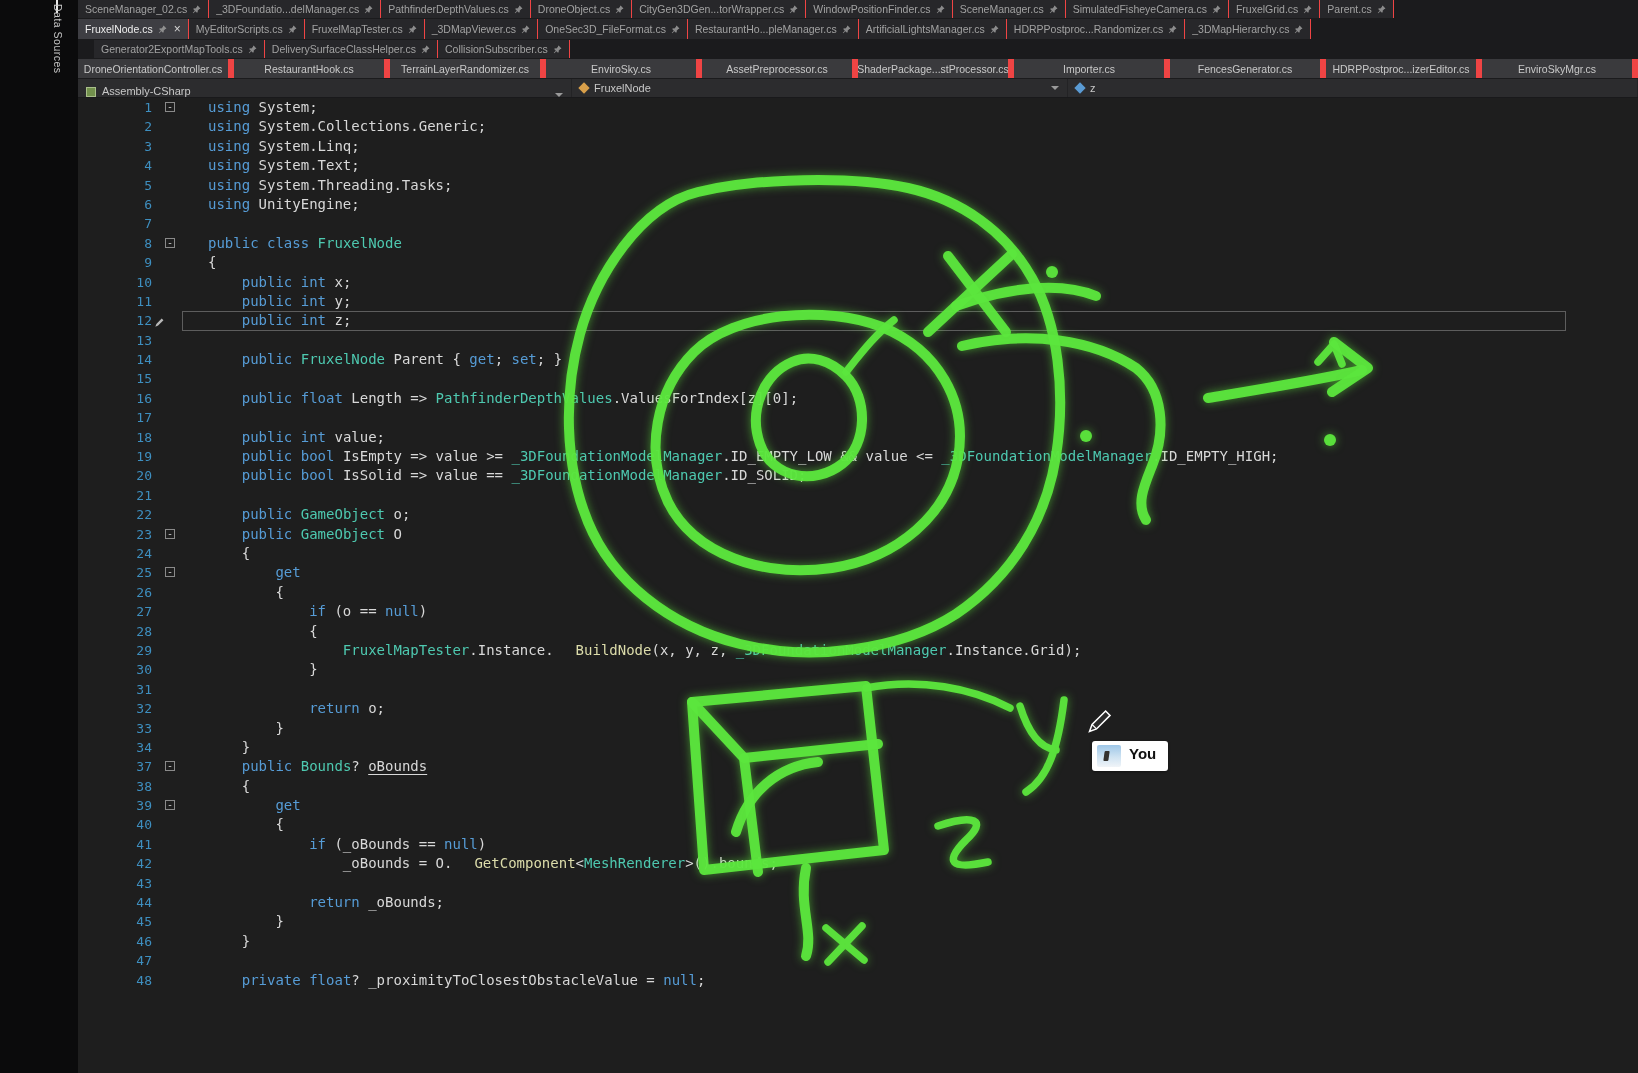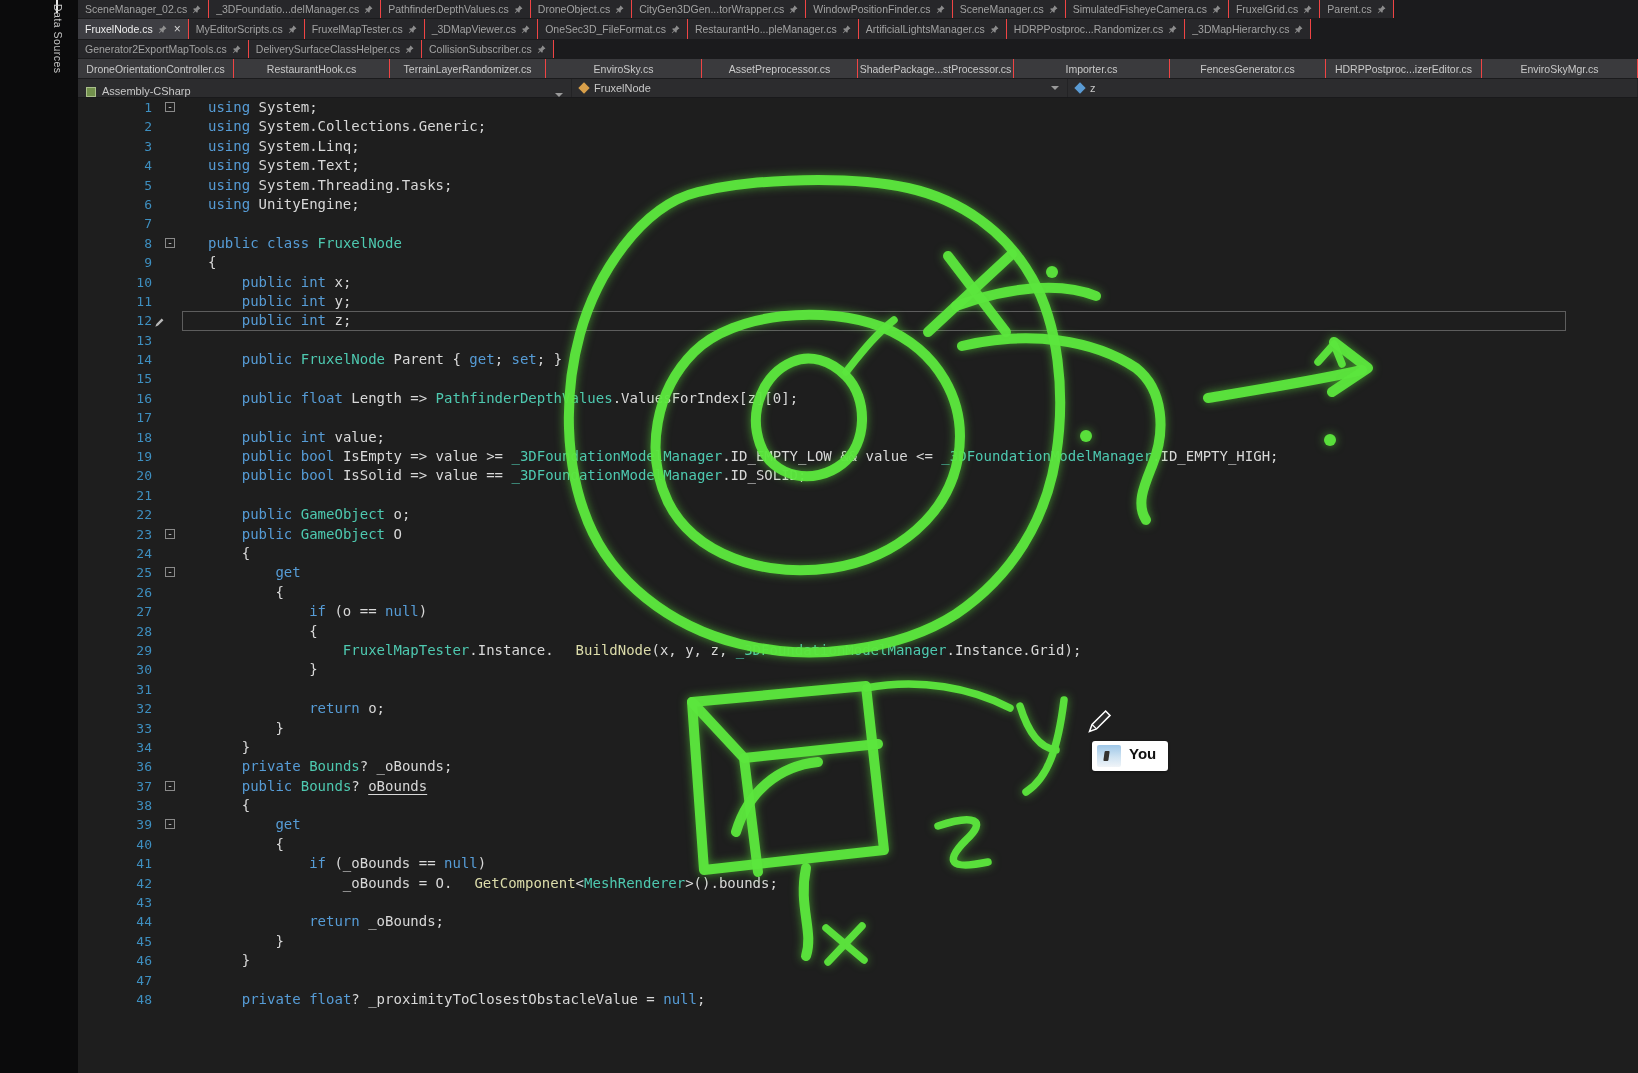--- a/index.html
+++ b/index.html
@@ -10,28 +10,28 @@
   .left-rail { position:absolute; left:0; top:0; width:78px; height:1073px; background:#0b0b0c; z-index:5; }
   .corner-tick { position:absolute; left:56px; top:0; width:2px; height:13px; background:#e8e8e8; }
   .rail-label { position:absolute; left:52px; top:4px; writing-mode:vertical-rl; color:#c5c5c5; font-size:10.5px; letter-spacing:.5px; }
 
   
   .main { position:absolute; left:78px; top:0; right:0; bottom:0; background:#1b1b1d; }
 
   .tab-row { position:absolute; left:0; right:0; display:flex; align-items:stretch; background:#1b1b1d; }
   .row1 { top:0;  height:18px; }
   .row2 { top:19px; height:20px; }
-  .row3 { top:40px; height:18px; }
+  .row3 { top:40px; height:18px;padding-left:16px; }
   .tab { display:flex; align-items:center; gap:5px; padding:0 7px; background:#27272a; border-right:1px solid #ef4444; color:#a2a2a2; font-size:10.5px; white-space:nowrap; cursor:default; }
   .tab.active { background:#3e3e43; color:#ededed; }
   .tab .pin-icon { display:flex; opacity:.85; }
   .tab-close { color:#d6d6d6; font-size:12px; line-height:10px; margin-left:2px; }
 
   .row4 { position:absolute; top:59px; height:19px; left:0; right:0; display:flex; background:#3a3a3d; }
-  .sec-tab { flex:1 1 0; display:flex; align-items:center; justify-content:center; font-size:10.5px; color:#c9c9c9; border-right:1px solid #ef4444; white-space:nowrap; overflow:hidden; }
+  .sec-tab { flex:1 1 0; display:flex; align-items:center; justify-content:center; font-size:10.5px; color:#c9c9c9; border-right:6px solid #ef4444; white-space:nowrap; overflow:hidden; }
 
   .navbar { position:absolute; top:79px; height:19px; left:0; right:0; background:#2c2c2e; display:flex; border-bottom:1px solid #19191b; }
   .nav-seg { display:flex; align-items:center; gap:6px; padding:0 8px; font-size:11px; color:#c8c8c8; border-right:1px solid #232325; }
   .seg1 { width:494px;align-items:flex-end; } .seg2 { width:496px; } .seg3 { flex:1; }
   .chevron { width:0; height:0; border-left:4px solid transparent; border-right:4px solid transparent; border-top:4px solid #9a9a9a; margin-left:auto; }
   .proj-icon { width:10px; height:10px; background:#72904c; border:1px solid #a9bf8a; }
   .diamond { width:8px; height:8px; transform:rotate(45deg); }
   .class-icon { background:#d89f4a; }
   .field-icon { background:#5a9bd4; }
 
@@ -460,25 +460,20 @@
         </div>
         <div class="code-line">
           <span class="ln">33</span>
           <span class="fold-col"></span>
           <span class="code-text"><span class="tk-pl">        }</span></span>
         </div>
         <div class="code-line">
           <span class="ln">34</span>
           <span class="fold-col"></span>
           <span class="code-text"><span class="tk-pl">    }</span></span>
-        </div>
-        <div class="code-line">
-          <span class="ln">36</span>
-          <span class="fold-col"></span>
-          <span class="code-text"><span class="tk-pl">    </span><span class="tk-kw">private</span><span class="tk-pl"> </span><span class="tk-ty">Bounds</span><span class="tk-pl">? _oBounds;</span></span>
         </div>
         <div class="code-line">
           <span class="ln">37</span>
           <span class="fold-col">
             <span class="fold-box">-</span>
           </span>
           <span class="code-text"><span class="tk-pl">    </span><span class="tk-kw">public</span><span class="tk-pl"> </span><span class="tk-ty">Bounds</span><span class="tk-pl">? </span><span class="tk-un">oBounds</span></span>
         </div>
         <div class="code-line">
           <span class="ln">38</span>

